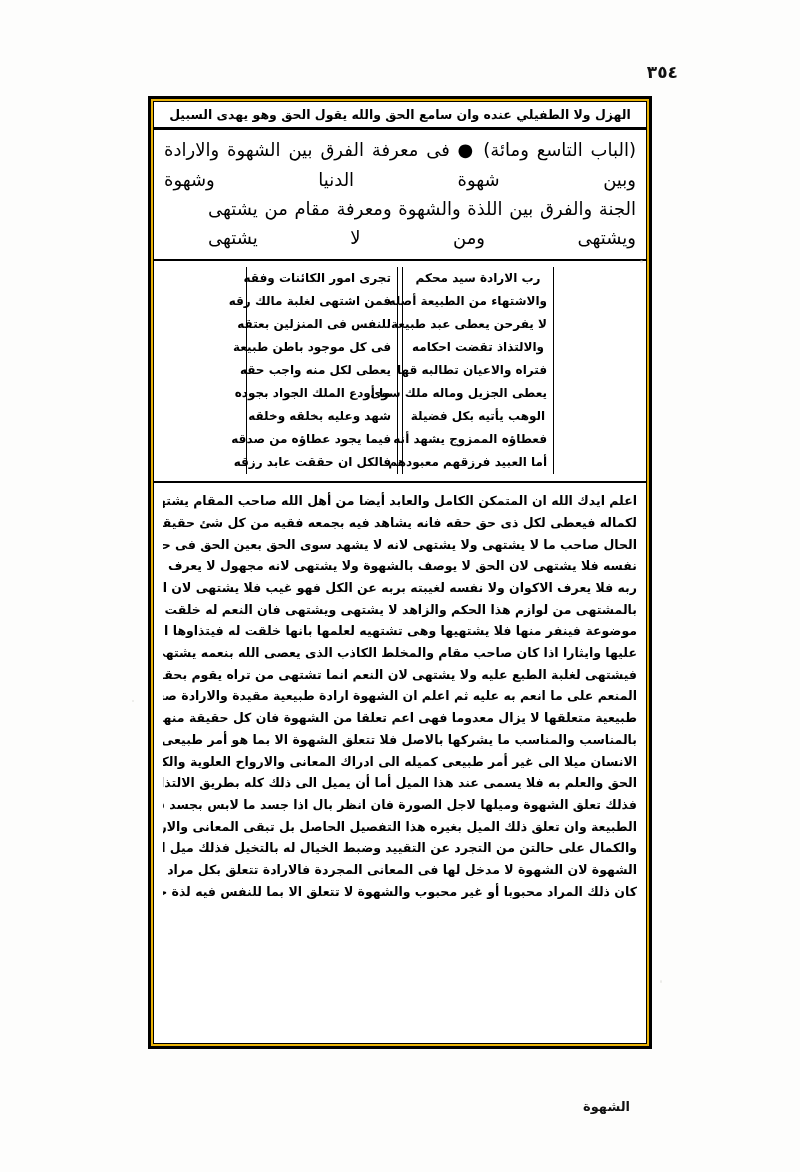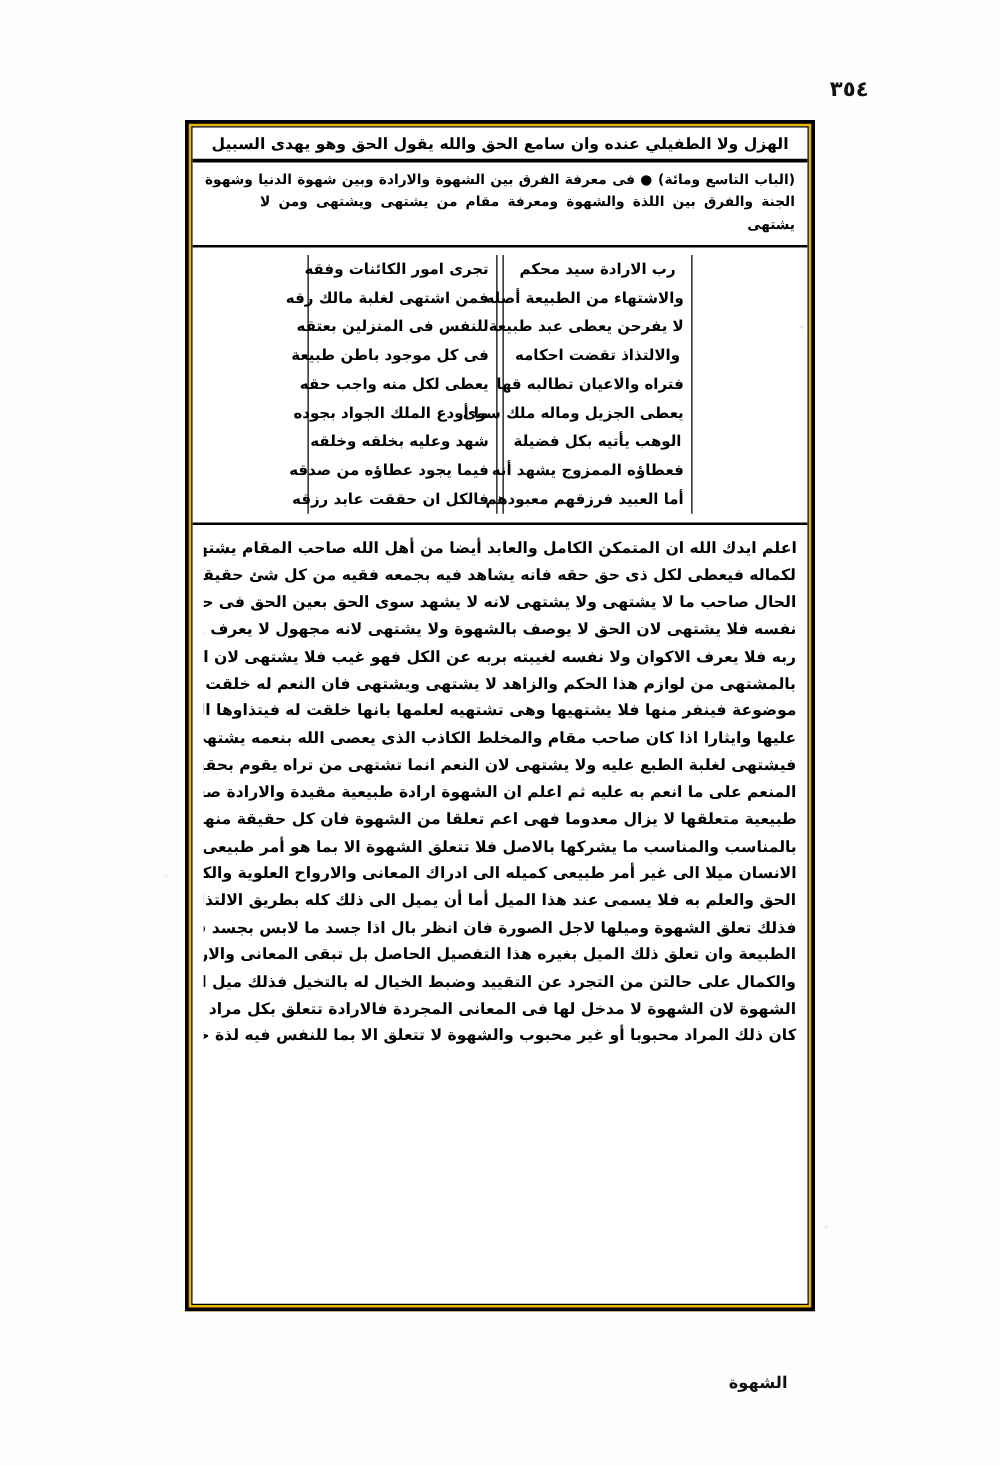--- a/index.html
+++ b/index.html
@@ -21,21 +21,21 @@
   .scan-page {
     position: absolute;
     inset: 0;
     background: #fdfdfc;
   }
 
   
   .folio-number {
     position: absolute;
     top: 62px;
-    right: 105px;
+    right: 122px;
     font-size: 17px;
     font-weight: bold;
     letter-spacing: 0.5px;
     color: #111;
     font-family: "DejaVu Sans", sans-serif;
   }
 
   
   .page-frame {
     position: absolute;
@@ -72,23 +72,23 @@
     font-weight: bold;
   }
 
   
   .chapter-band {
     border-bottom: 2.5px solid #000;
     padding: 5px 10px 7px 10px;
     flex: 0 0 auto;
   }
   .chapter-line {
-    font-size: 11px;
+    font-size: 18px;
     line-height: 1.62;
-    font-weight: bold;
+    font-weight: normal;
     letter-spacing: -0.15px;
   }
   .chapter-line.l1 { text-align: justify; text-align-last: justify; }
   .chapter-line.l2 { text-align: justify; text-align-last: justify; margin-left: 44px; }
   .chapter-line.l3 { text-align: center; }
 
   
   .verse-band {
     border-bottom: 2.5px solid #000;
     flex: 0 0 auto;

